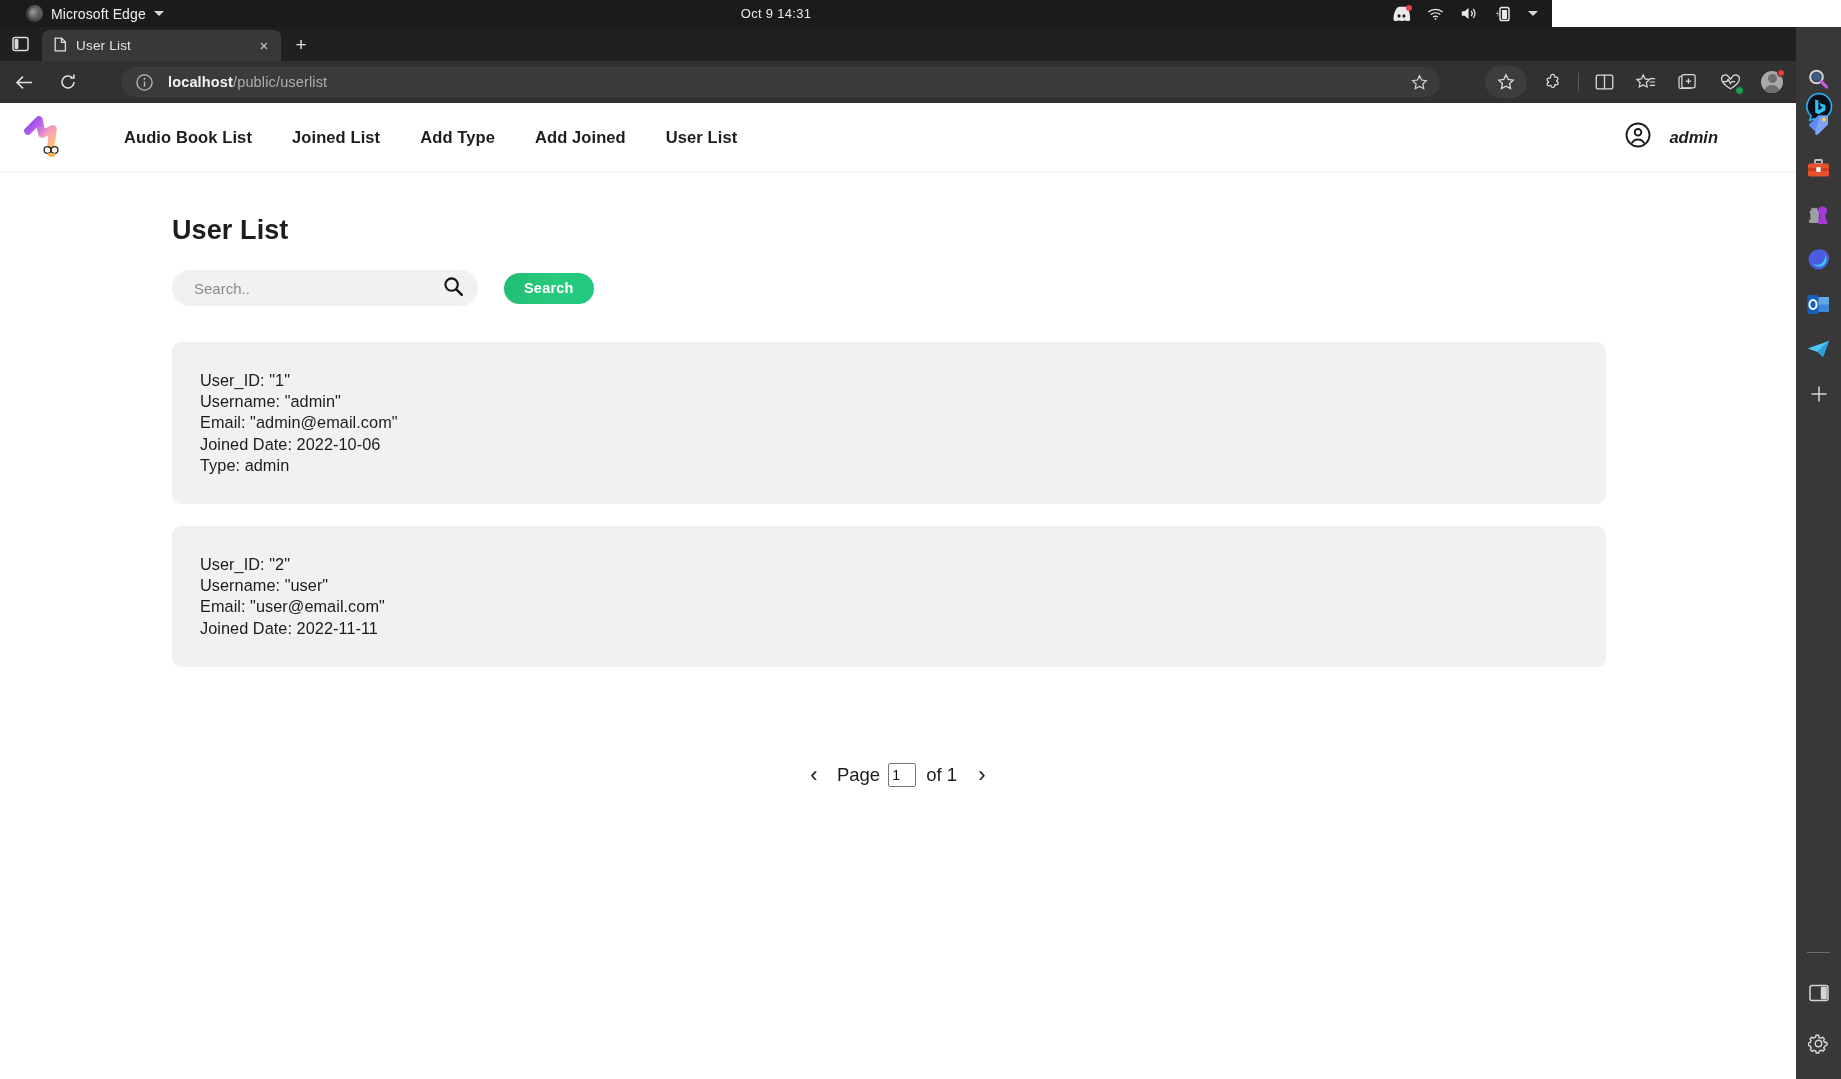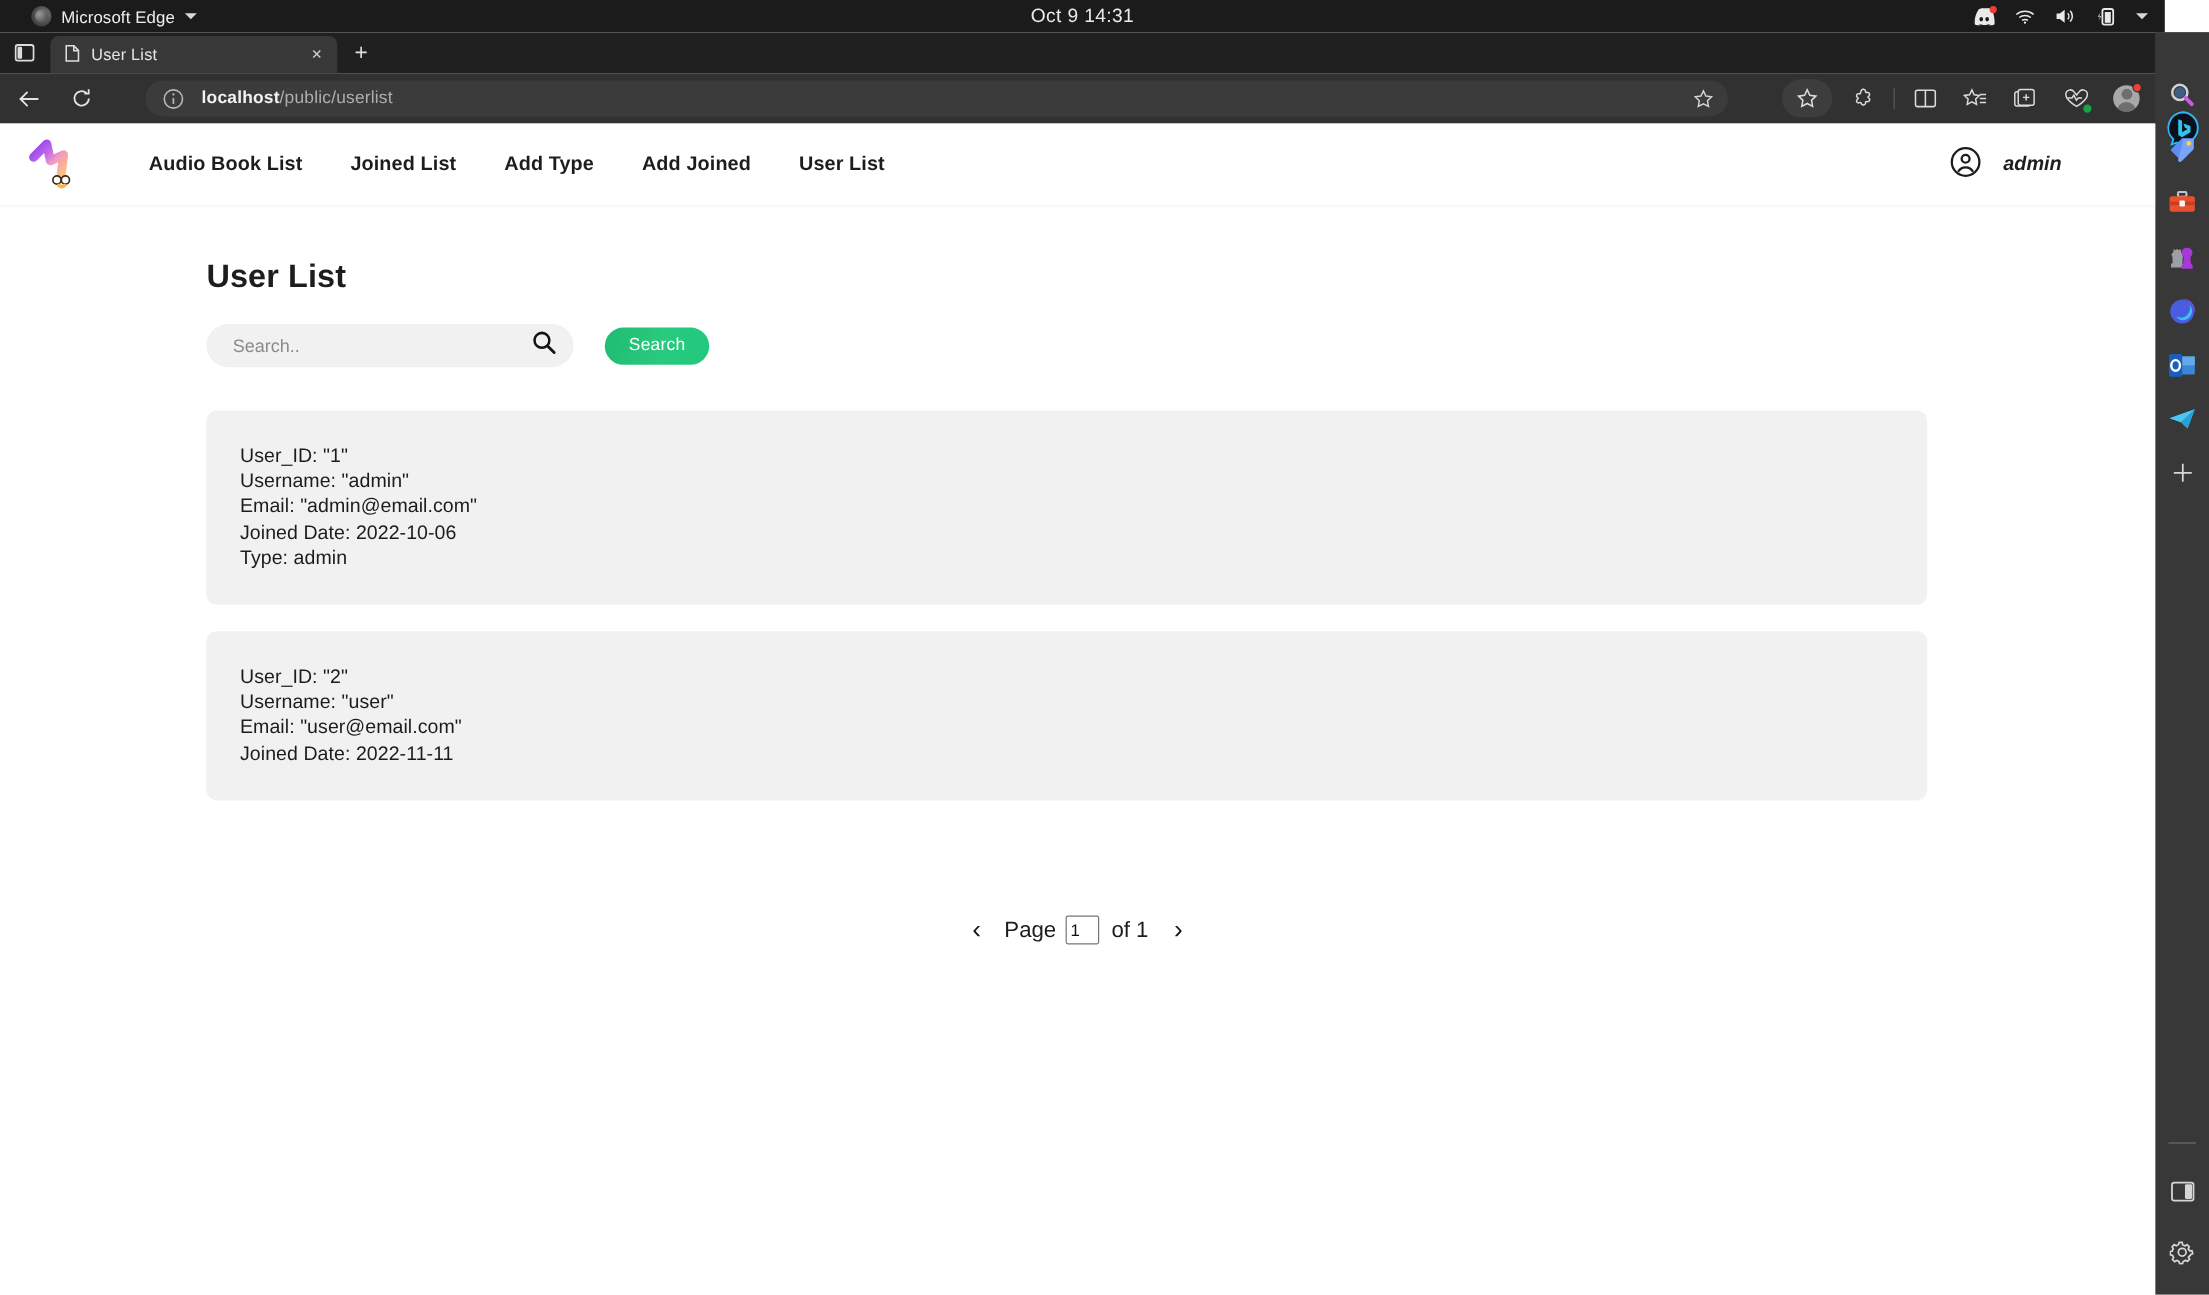--- a/index.html
+++ b/index.html
@@ -6,21 +6,21 @@
   html, body {
     width: 1841px; height: 1079px;
     overflow: hidden;
     font-family: "Liberation Sans", sans-serif;
     background: #ffffff;
   }
   body { position: relative; }
 
   
   .os-bar {
-    position: absolute; top: 0; left: 0; width: 1804px; height: 27px;
+    position: absolute; top: 0; left: 0; width: 1552px; height: 27px;
     background: #1b1b1b; color: #e8e8e8;
     display: flex; align-items: center;
     font-size: 13.5px;
   }
   .os-app {
     display: flex; align-items: center; gap: 8px;
     margin-left: 26px;
   }
   .os-app-name { font-size: 14px; color: #efefef; letter-spacing: .1px; }
   .edge-logo-sm {
@@ -32,21 +32,21 @@
     content:""; position:absolute; left:3px; top:3px; width:11px;height:11px;
     border-radius:50%;
     background: radial-gradient(circle at 35% 35%, #9a9a9a, #3a3a3a);
   }
   .caret-dn {
     width: 0; height: 0; border-left: 5px solid transparent;
     border-right: 5px solid transparent; border-top: 5px solid #d8d8d8;
   }
   .os-clock {
     position: absolute; left: 50%; transform: translateX(-50%);
-    font-size: 16px; color: #eaeaea; letter-spacing: .3px;
+    font-size: 13px; color: #eaeaea; letter-spacing: .3px;
     white-space: nowrap;
   }
   .os-tray {
     position: absolute; right: 14px; display: flex; align-items: center; gap: 16px;
   }
   .tray-ico { display:flex; align-items:center; justify-content:center; position: relative; }
 
   
   .tabstrip {
     position: absolute; top: 27px; left: 0; width: 1841px; height: 34px;
@@ -176,21 +176,21 @@
     display: flex; align-items: center; padding: 0 14px 0 22px;
   }
   .search-input {
     flex: 1; border: none; outline: none; background: transparent;
     font-size: 15px; color: #4a4a4a; font-family: "Liberation Sans", sans-serif;
   }
   .search-input::placeholder { color: #8b8b8b; }
   .search-btn {
     height: 31px; padding: 0 20px; border: none; border-radius: 16px;
     background: linear-gradient(100deg, #1fbd72 0%, #29c97e 55%, #20c97e 100%);
-    color: #fff; font-size: 14.5px; font-weight: 400; cursor: pointer;
+    color: #fff; font-size: 14.5px; font-weight: 700; cursor: pointer;
     font-family: "Liberation Sans", sans-serif; letter-spacing: .2px;
   }
 
   .cards { margin: 36px 0 0 172px; }
   .card {
     width: 1434px; background: #f1f1f1; border-radius: 9px;
     padding: 28px 0 28px 28px; margin-bottom: 22px;
   }
   .card-line {
     font-size: 16.3px; color: #1c1c1c; line-height: 21.2px;

